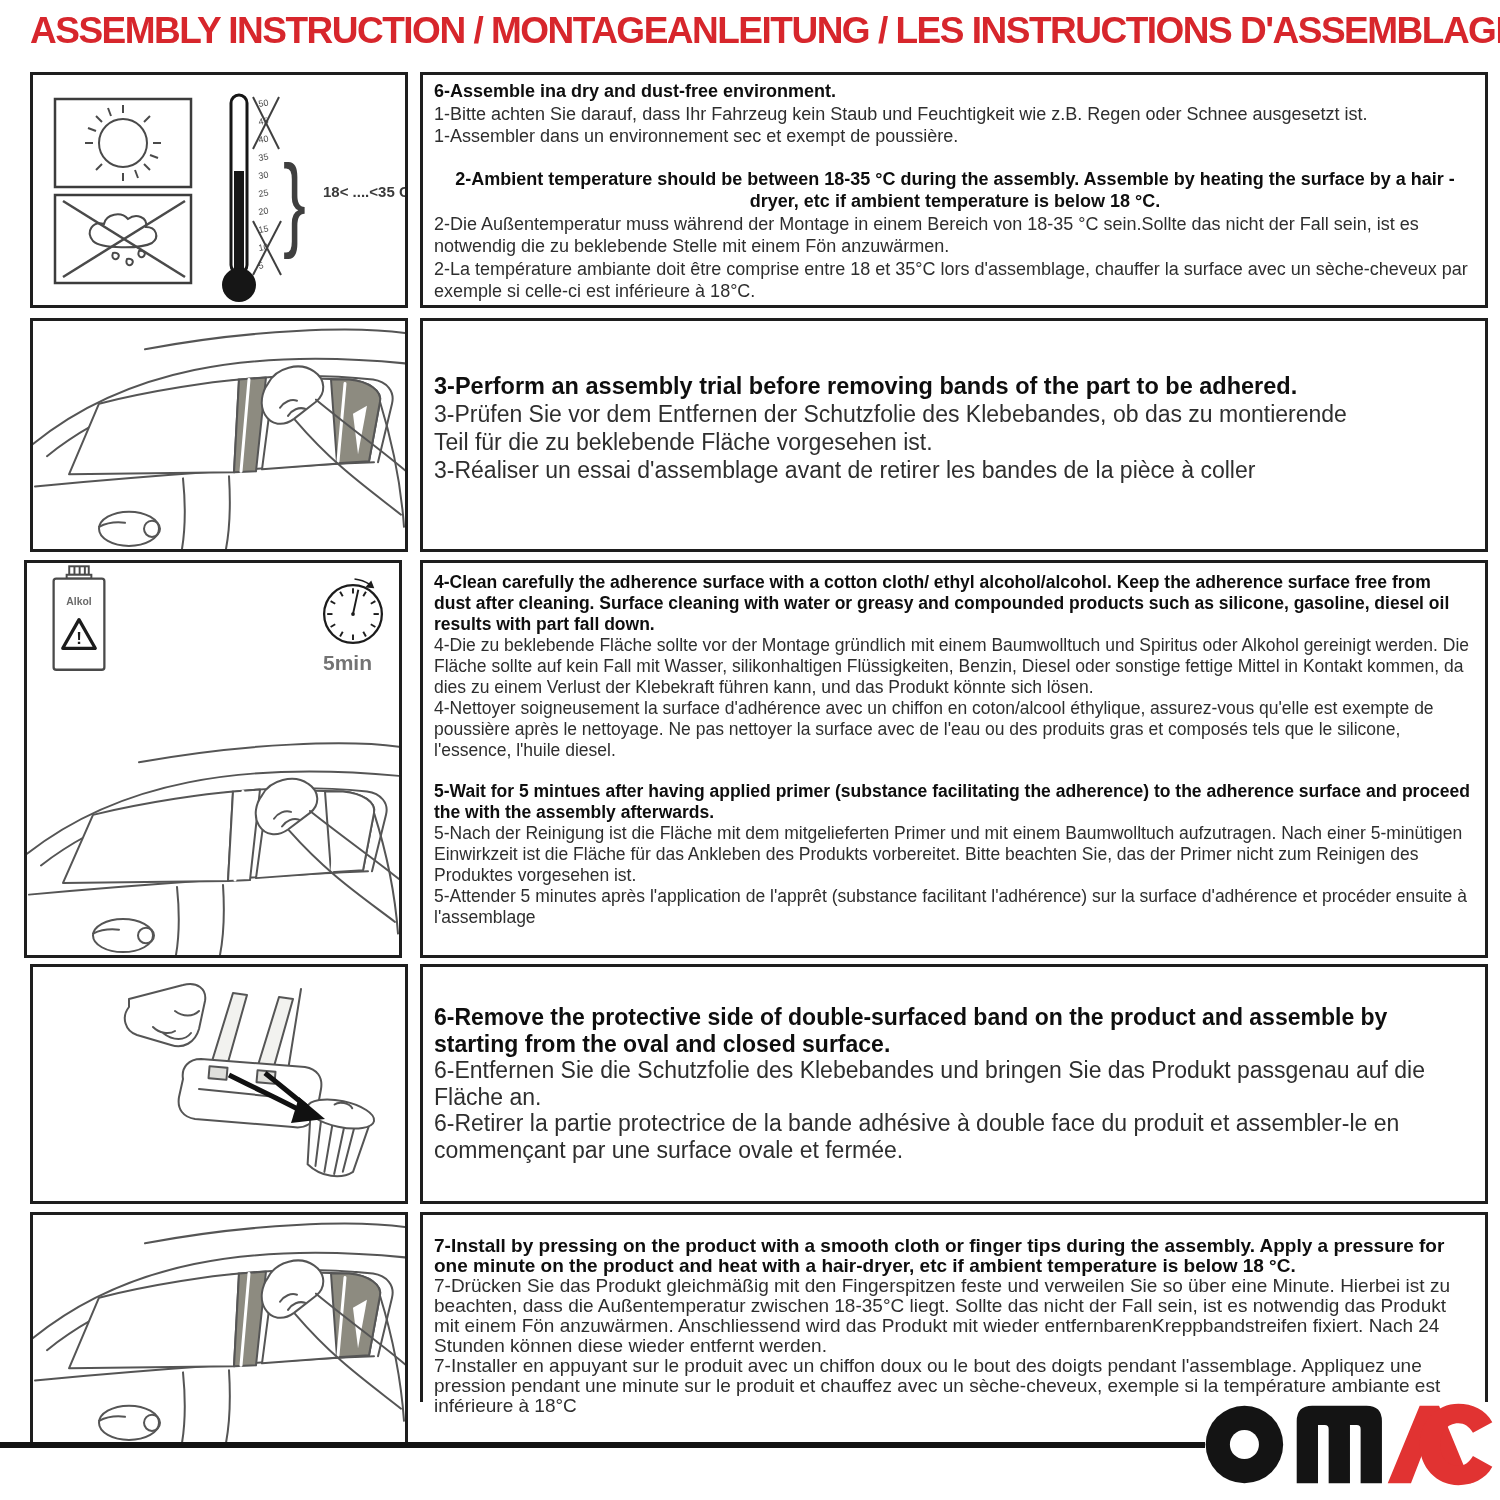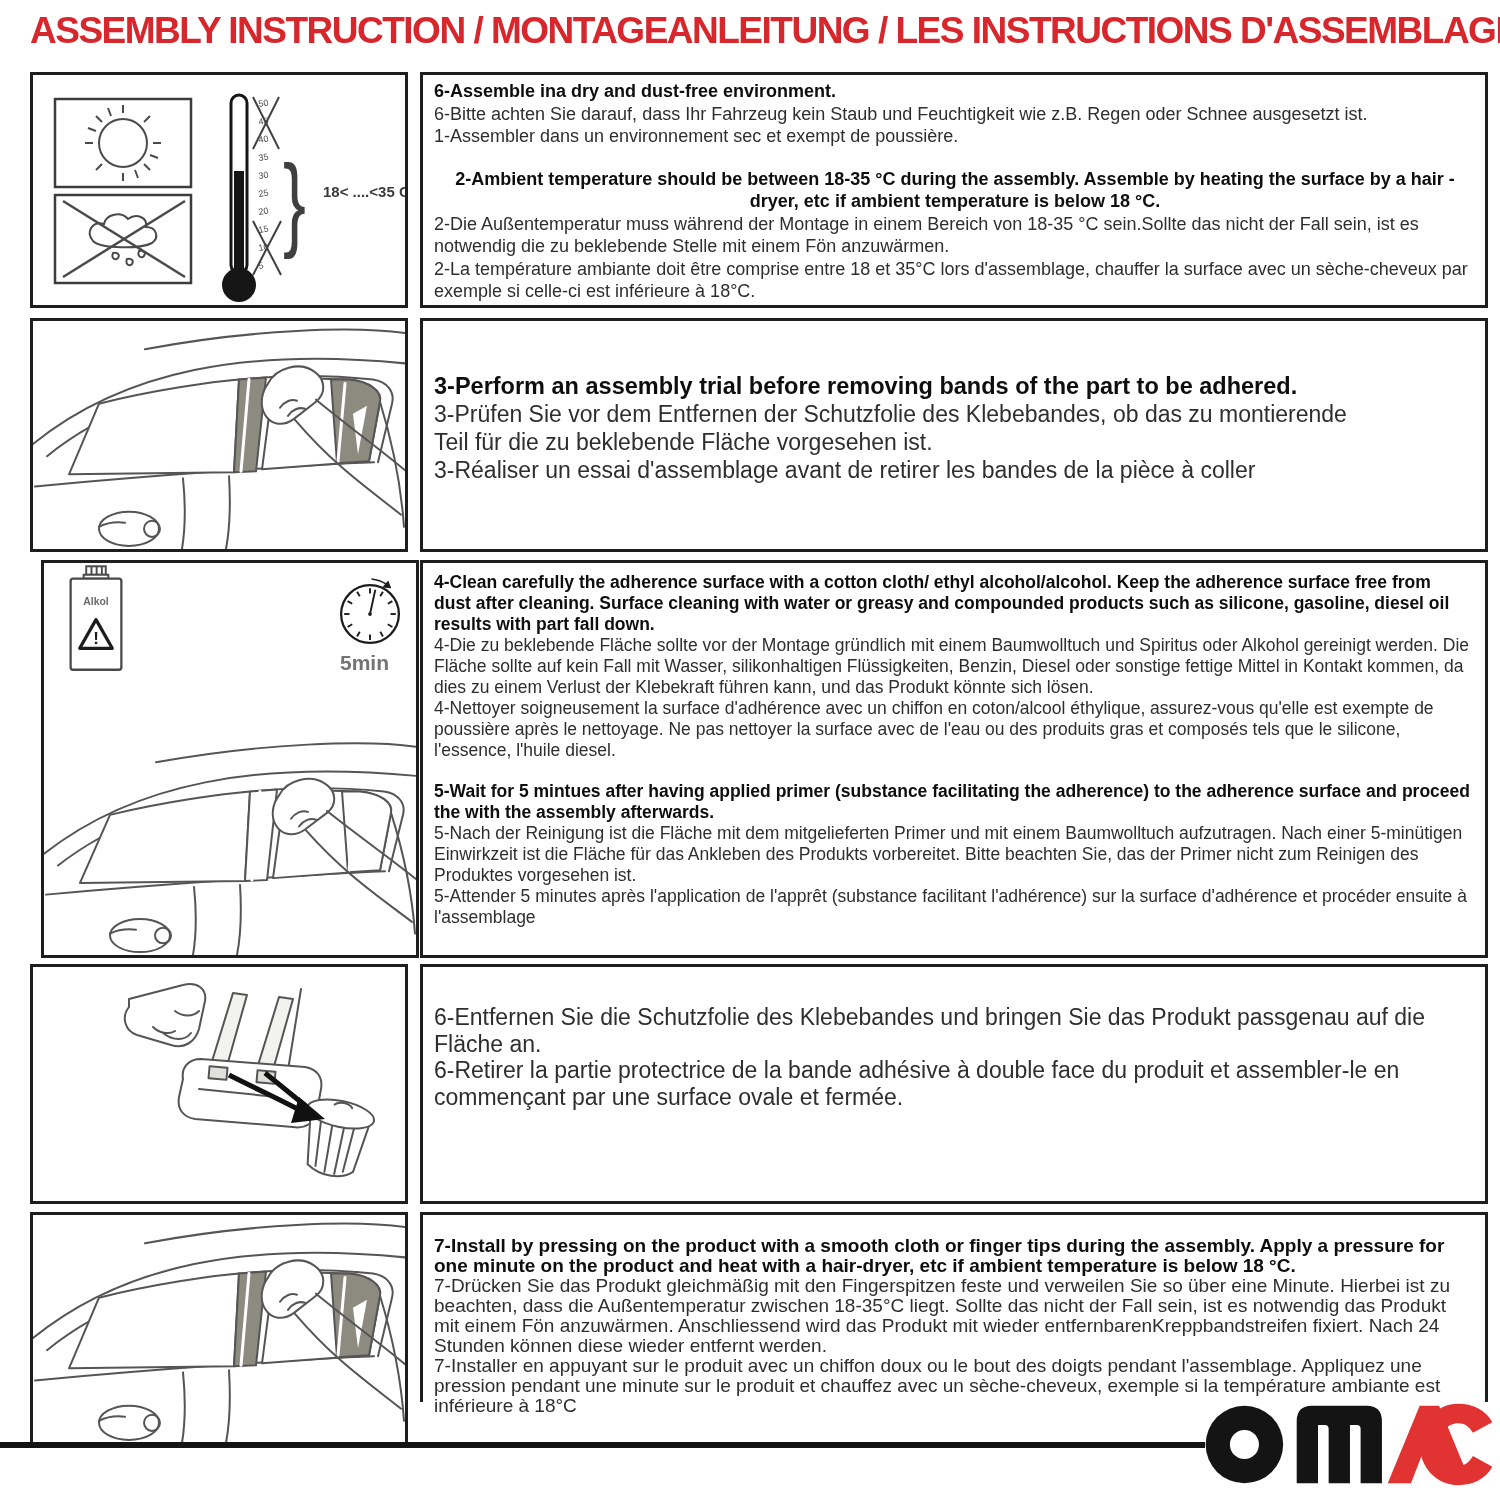--- a/index.html
+++ b/index.html
@@ -114,41 +114,41 @@
       </g>
       <text x="0" y="0" transform="translate(250,162) scale(0.95,1.45)" font-size="72" font-family="DejaVu Serif, serif" fill="#3f3f3f">}</text>
       <text x="290" y="122" font-size="15" font-weight="bold" fill="#3a3a3a">18&lt; ....&lt;35 C</text>
     </g>
   </svg>
 </div>
 
 <div class="box" style="left:420px;top:72px;width:1068px;height:236px;"></div>
 <div class="txt t1">
   <p class="b">6-Assemble ina dry and dust-free environment.</p>
-  <p>6-Bitte achten Sie darauf, dass Ihr Fahrzeug kein Staub und Feuchtigkeit wie z.B. Regen oder Schnee ausgesetzt ist.</p>
+  <p>1-Bitte achten Sie darauf, dass Ihr Fahrzeug kein Staub und Feuchtigkeit wie z.B. Regen oder Schnee ausgesetzt ist.</p>
   <p>1-Assembler dans un environnement sec et exempt de poussière.</p>
   <p class="b gap">2-Ambient temperature should be between 18-35 °C  during the assembly. Assemble by heating the surface by a hair -dryer, etc if ambient temperature is below 18 °C.</p>
   <p>2-Die Außentemperatur muss während der Montage in einem Bereich von 18-35 °C  sein.Sollte das nicht der Fall sein, ist es notwendig die zu beklebende Stelle mit einem Fön anzuwärmen.</p>
   <p>2-La température ambiante doit être comprise entre 18 et 35°C lors d'assemblage, chauffer la surface avec un sèche-cheveux par exemple si celle-ci est inférieure à 18°C.</p>
 </div>
 
 <div class="box" style="left:30px;top:318px;width:378px;height:234px;">
   <svg width="372" height="228" viewBox="0 0 372 226" preserveAspectRatio="none" style="--pillar:#8d8b80">
     <use href="#car-side"></use>
   </svg>
 </div>
 
 <div class="box" style="left:420px;top:318px;width:1068px;height:234px;"></div>
 <div class="txt t2">
   <p class="b">3-Perform an assembly trial before removing bands of the part to be adhered.</p>
   <p>3-Prüfen Sie vor dem Entfernen der Schutzfolie des Klebebandes, ob das zu montierende Teil für die zu beklebende Fläche vorgesehen ist.</p>
   <p>3-Réaliser un essai d'assemblage avant de retirer les bandes de la pièce à coller</p>
 </div>
 
-<div class="box" style="left:41px;top:560px;width:378px;height:398px;">
+<div class="box" style="left:24px;top:560px;width:378px;height:398px;">
 
   <svg style="position:absolute;left:22px;top:2px;" width="60" height="108" viewBox="0 0 92 166">
     <g fill="none" stroke="#4a4a4a" stroke-width="3">
       <rect x="31" y="2" width="30" height="13" fill="#fff"></rect>
       <line x1="39" y1="2" x2="39" y2="15"></line>
         <line x1="47" y1="2" x2="47" y2="15"></line>
         <line x1="55" y1="2" x2="55" y2="15"></line>
       <rect x="27" y="15" width="38" height="6" fill="#fff"></rect>
       <rect x="7" y="21" width="78" height="140" rx="4" fill="#fff" stroke-width="3.5"></rect>
     </g>
@@ -227,20 +227,21 @@
     <g stroke="#111" stroke-width="5" fill="none">
       <path d="M 196,104 C 232,122 254,132 272,142"></path>
       <path d="M 232,102 C 252,118 264,128 274,136"></path>
     </g>
     <path d="M 266,126 L 292,148 L 258,152 Z" fill="#111"></path>
   </svg>
 </div>
 
 <div class="box" style="left:420px;top:964px;width:1068px;height:240px;"></div>
 <div class="txt t4">
+  <p class="b">6-Remove the protective side of double-surfaced band on the product and assemble by starting from the oval and closed surface.</p>
   <p>6-Entfernen Sie die Schutzfolie des Klebebandes und bringen Sie das Produkt passgenau auf die Fläche an.</p>
   <p>6-Retirer la partie protectrice de la bande adhésive à double face du produit et assembler-le en commençant par une surface ovale et fermée.</p>
 </div>
 
 <div class="box noborder-bottom" style="left:30px;top:1212px;width:378px;height:231px;">
   <svg width="372" height="228" viewBox="0 0 372 226" preserveAspectRatio="none" style="--pillar:#8d8b80">
     <use href="#car-side"></use>
   </svg>
 </div>
 

